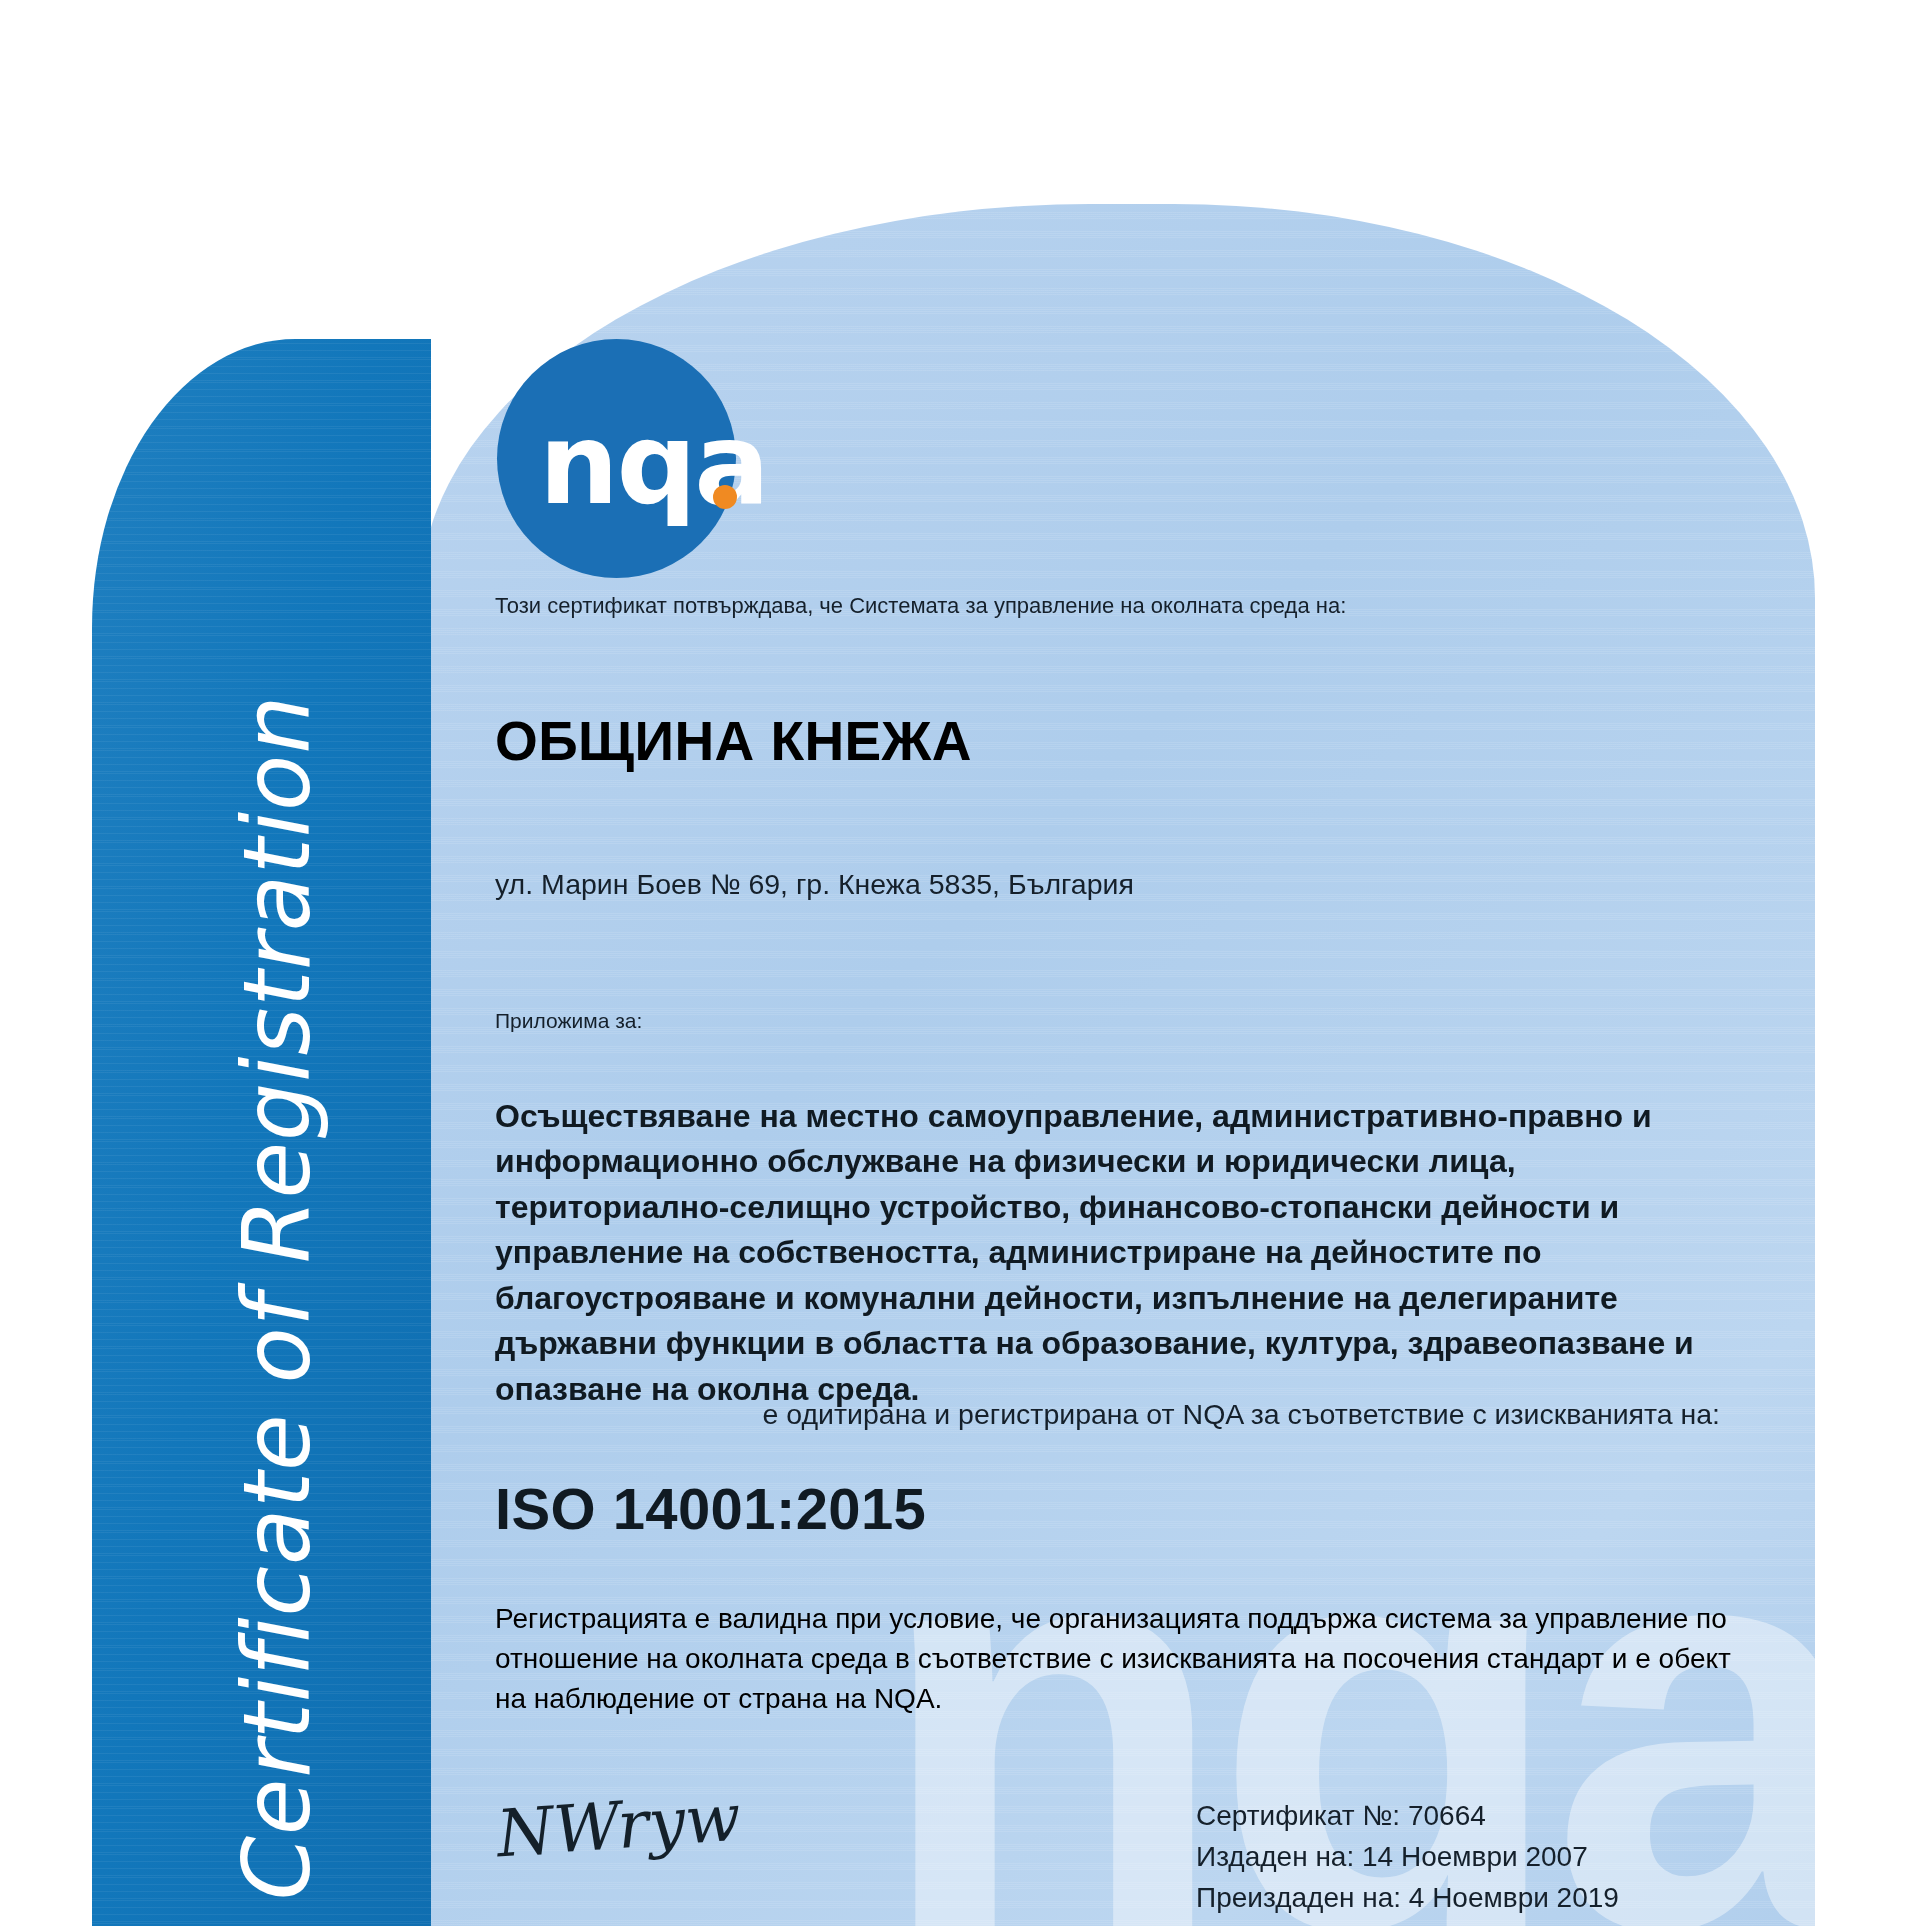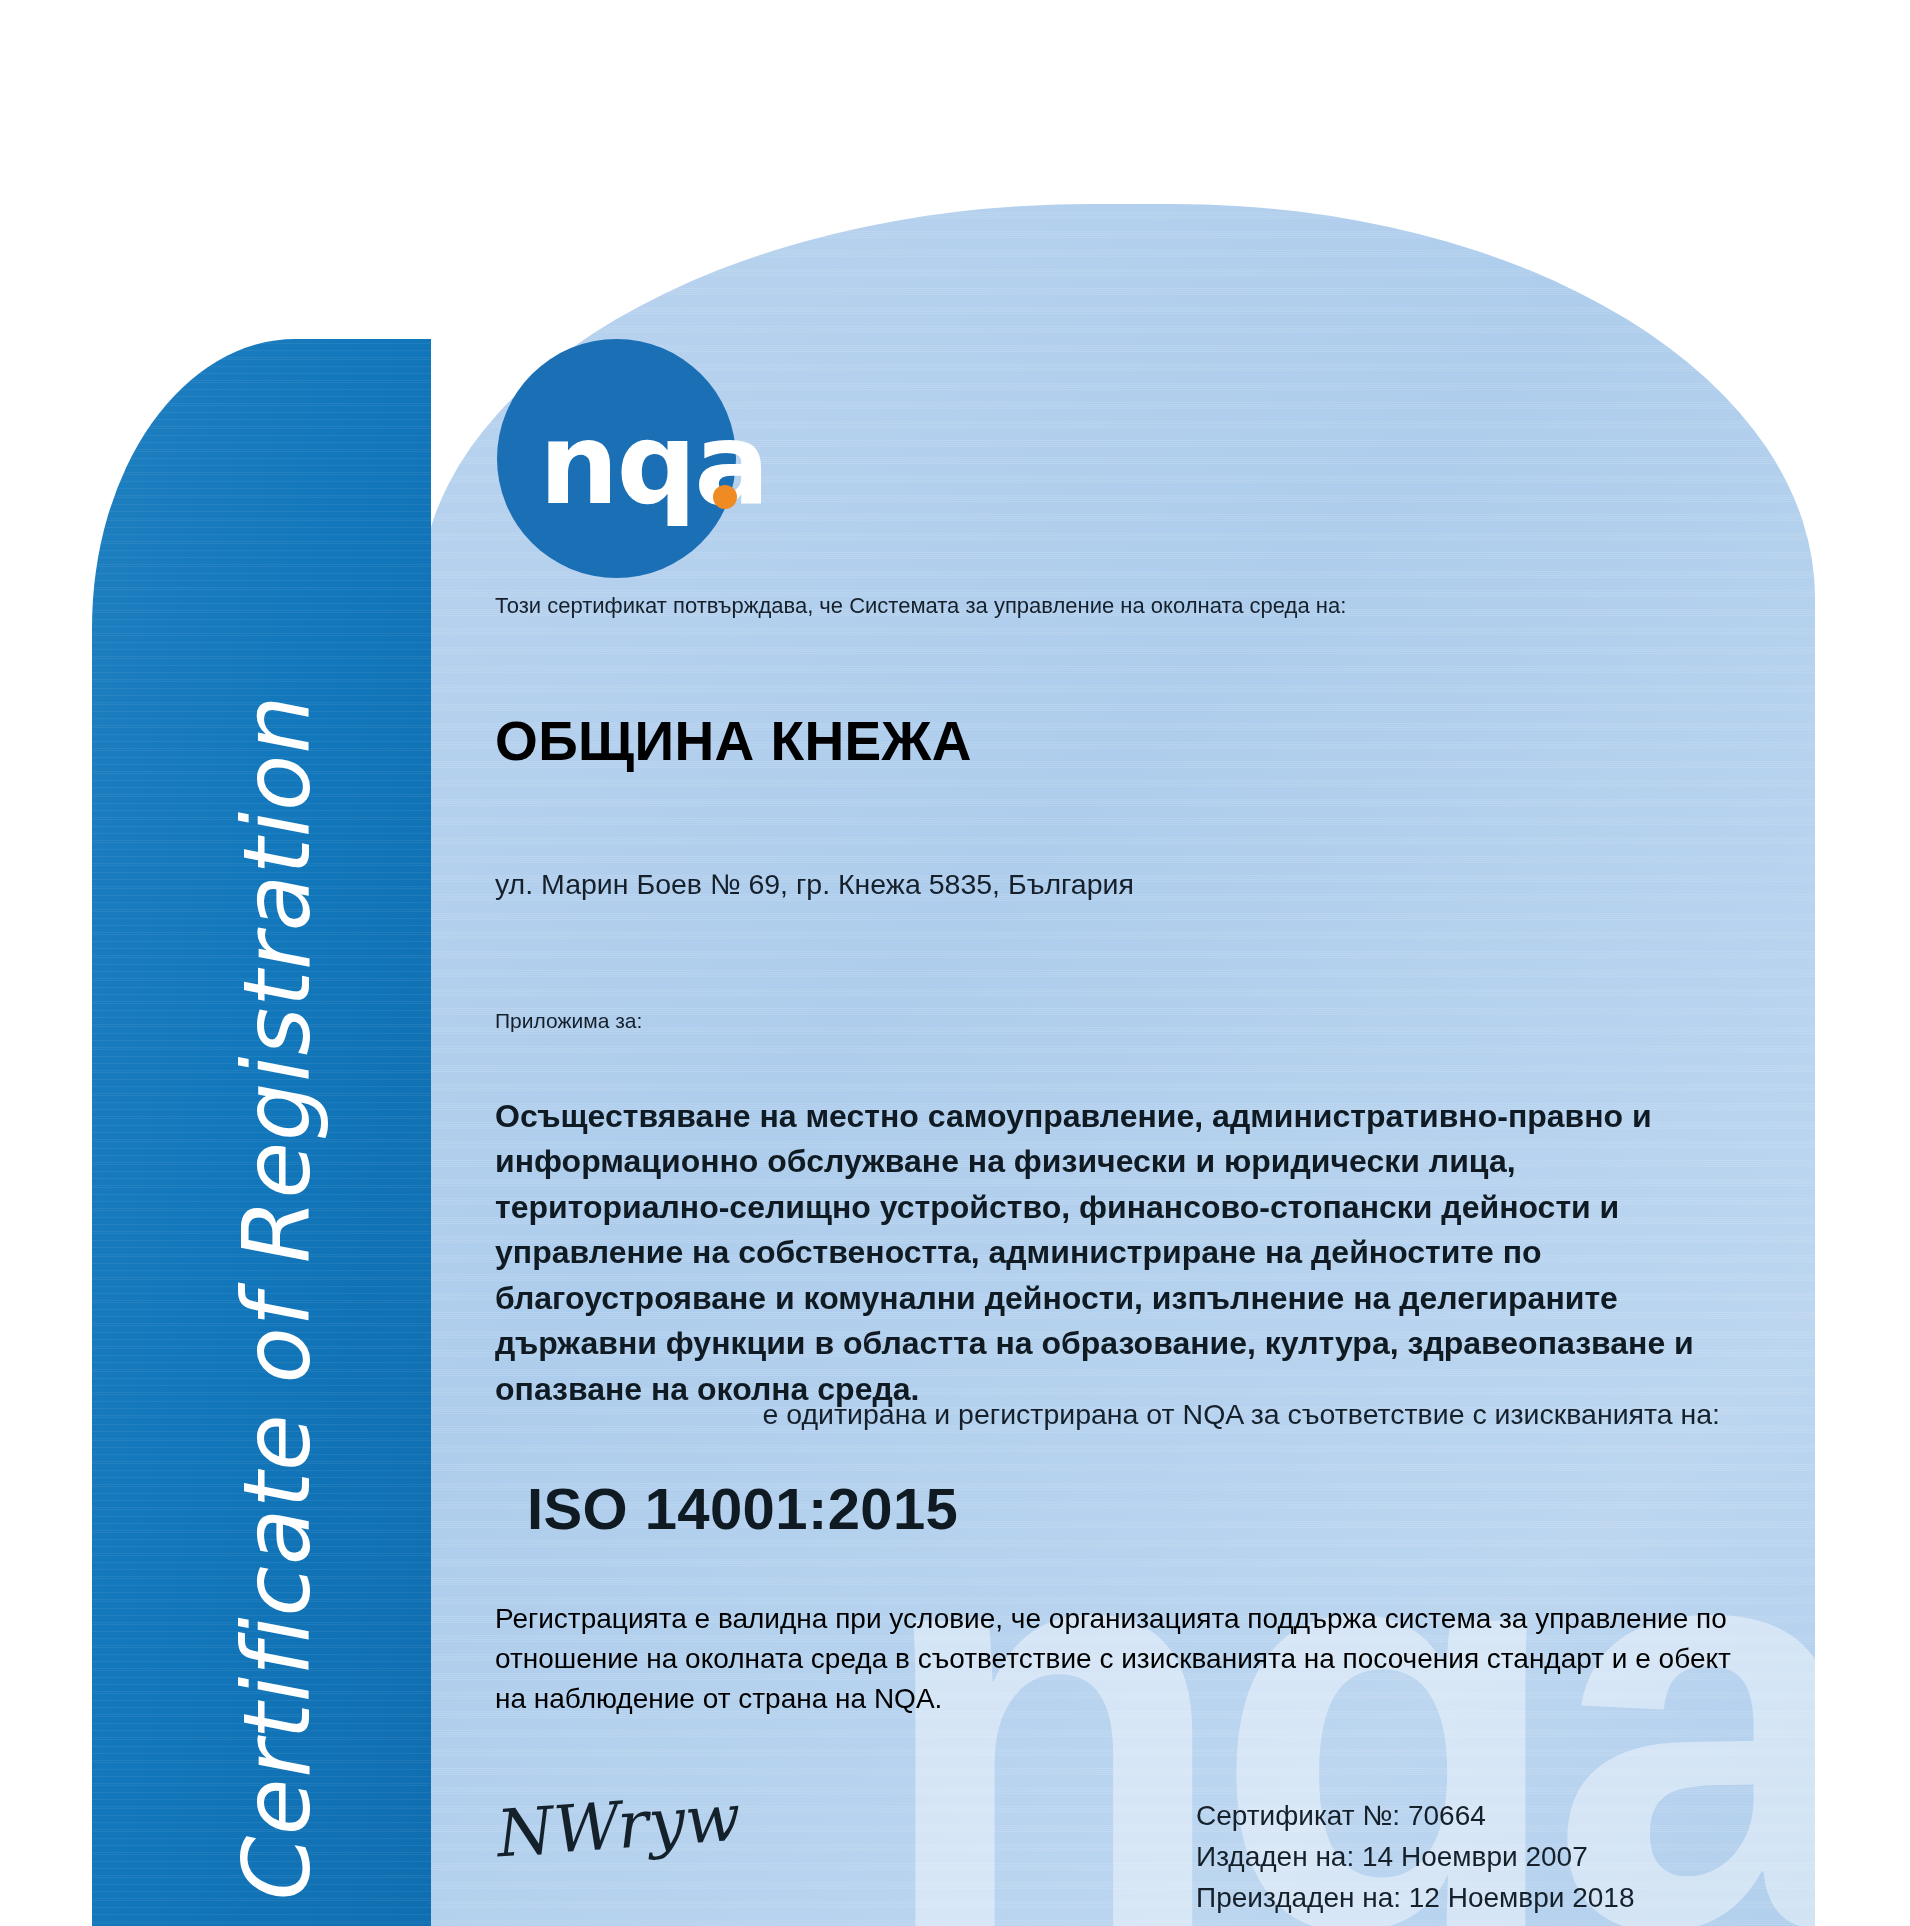--- a/index.html
+++ b/index.html
@@ -188,21 +188,20 @@
   }
 
   .standard {
     position: absolute;
     left: 495px;
     top: 1475px;
     font-size: 58px;
     font-weight: 700;
     color: #101a22;
     letter-spacing: 0.4px;
-    margin-left: 32px;
   }
 
   .validity {
     position: absolute;
     left: 495px;
     top: 1599px;
     width: 1256px;
     font-size: 28px;
     line-height: 1.42;
     color: #000000;
@@ -266,19 +265,19 @@
 
   <div class="standard">ISO 14001:2015</div>
 
   <div class="validity">Регистрацията е валидна при условие, че организацията поддържа система за управление по отношение на околната среда в съответствие с изискванията на посочения стандарт и е обект на наблюдение от страна на NQA.</div>
 
   <div class="signature">NWryw</div>
 
   <div class="details">
     <div>Сертификат №: 70664</div>
     <div>Издаден на: 14 Ноември 2007</div>
-    <div>Преиздаден на: 12 Ноември 2018</div>
+    <div>Преиздаден на: 4 Ноември 2019</div>
     <div>Валиден до: 09 Декември 2022</div>
 
   </div>
 
 </div>
 
 
 </body></html>

